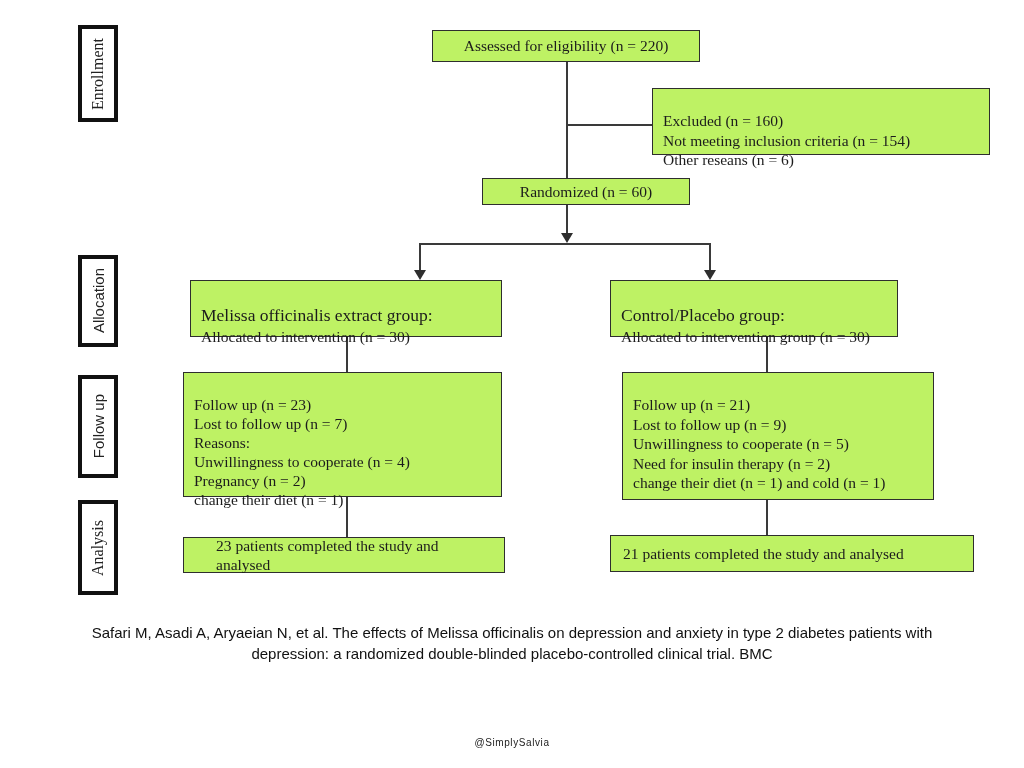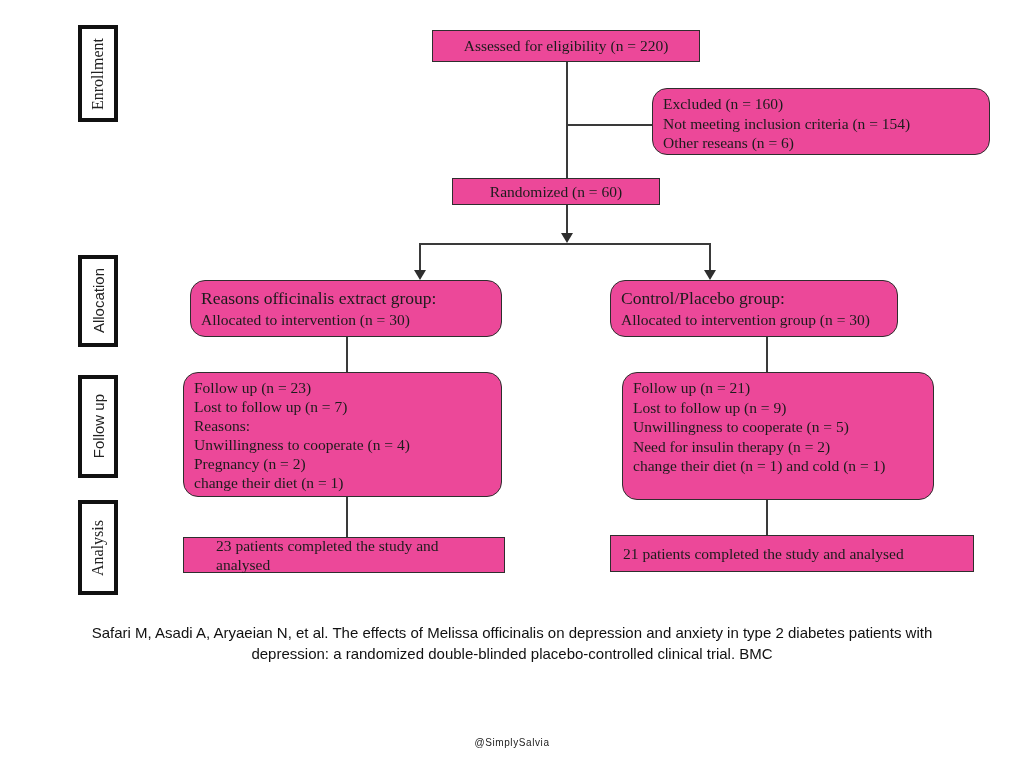--- a/index.html
+++ b/index.html
@@ -7,24 +7,24 @@
         font-family:"Liberation Serif","DejaVu Serif",serif;color:#1c1c1c;}
 
   
   .stage{position:absolute;border:4px solid #111;background:#fff;display:flex;
          align-items:center;justify-content:center;box-sizing:border-box;}
   .stage span{writing-mode:vertical-rl;transform:rotate(180deg);white-space:nowrap;
               font-size:16px;color:#222;}
   .stage.sans span{font-family:"Liberation Sans","DejaVu Sans",sans-serif;font-size:15px;}
 
   
-  .fbox{position:absolute;border:1.5px solid #2e2e2e;background:#ec4899;box-sizing:border-box;
+  .fbox{position:absolute;border:1.5px solid #2e2e2e;background:#bef264;box-sizing:border-box;
         font-size:15.5px;line-height:19.5px;color:#1c1c1c;}
   .fbox.center{display:flex;align-items:center;justify-content:center;text-align:center;}
-  .fbox.left{padding:5px 10px;border-radius:15px;}
+  .fbox.left{padding:22px 10px;}
   .fbox .big{font-size:17.5px;line-height:24px;display:block;}
   .fbox .ln{display:block;}
   .fbox.vcenter{display:flex;align-items:center;padding:0 12px;}
 
   
   .line{position:absolute;background:#3a3a3a;}
   .arrow-down{position:absolute;width:0;height:0;border-left:6px solid transparent;
               border-right:6px solid transparent;border-top:10px solid #2e2e2e;}
 
   
@@ -70,26 +70,26 @@
   <div class="fbox center" style="left:432px;top:30px;width:268px;height:32px;">
     <span>Assessed for eligibility (n = 220)</span>
   </div>
 
   <div class="fbox left" style="left:652px;top:88px;width:338px;height:67px;">
     <span class="ln">Excluded (n = 160)</span>
     <span class="ln">Not meeting inclusion criteria  (n = 154)</span>
     <span class="ln">Other reseans (n = 6)</span>
   </div>
 
-  <div class="fbox center" style="left:452px;top:178px;width:208px;height:27px;">
+  <div class="fbox center" style="left:482px;top:178px;width:208px;height:27px;">
     <span>Randomized  (n = 60)</span>
   </div>
 
   <div class="fbox left" style="left:190px;top:280px;width:312px;height:57px;">
-    <span class="big">Reasons officinalis extract group:</span>
+    <span class="big">Melissa officinalis extract group:</span>
     <span class="ln">Allocated to intervention (n = 30)</span>
   </div>
 
   <div class="fbox left" style="left:610px;top:280px;width:288px;height:57px;">
     <span class="big">Control/Placebo group:</span>
     <span class="ln">Allocated to intervention group (n = 30)</span>
   </div>
 
   <div class="fbox left" style="left:183px;top:372px;width:319px;height:125px;line-height:19px;">
     <span class="ln">Follow up (n = 23)</span>

